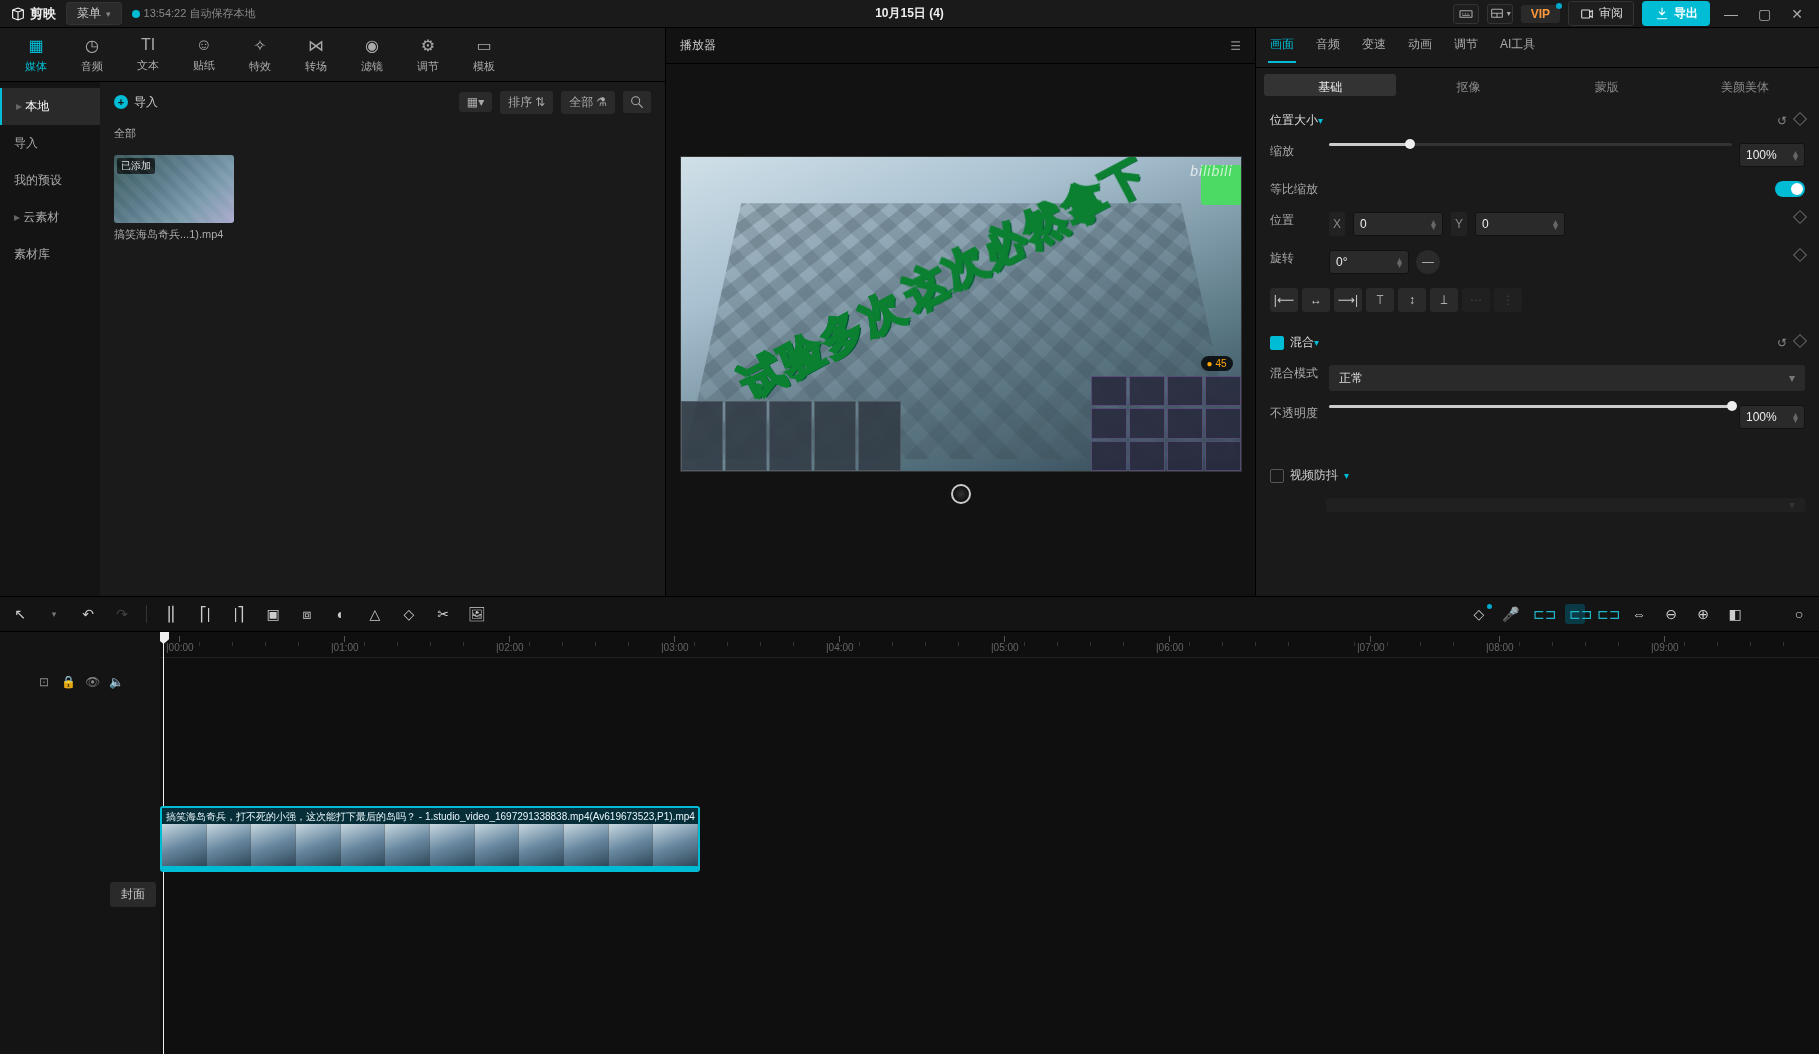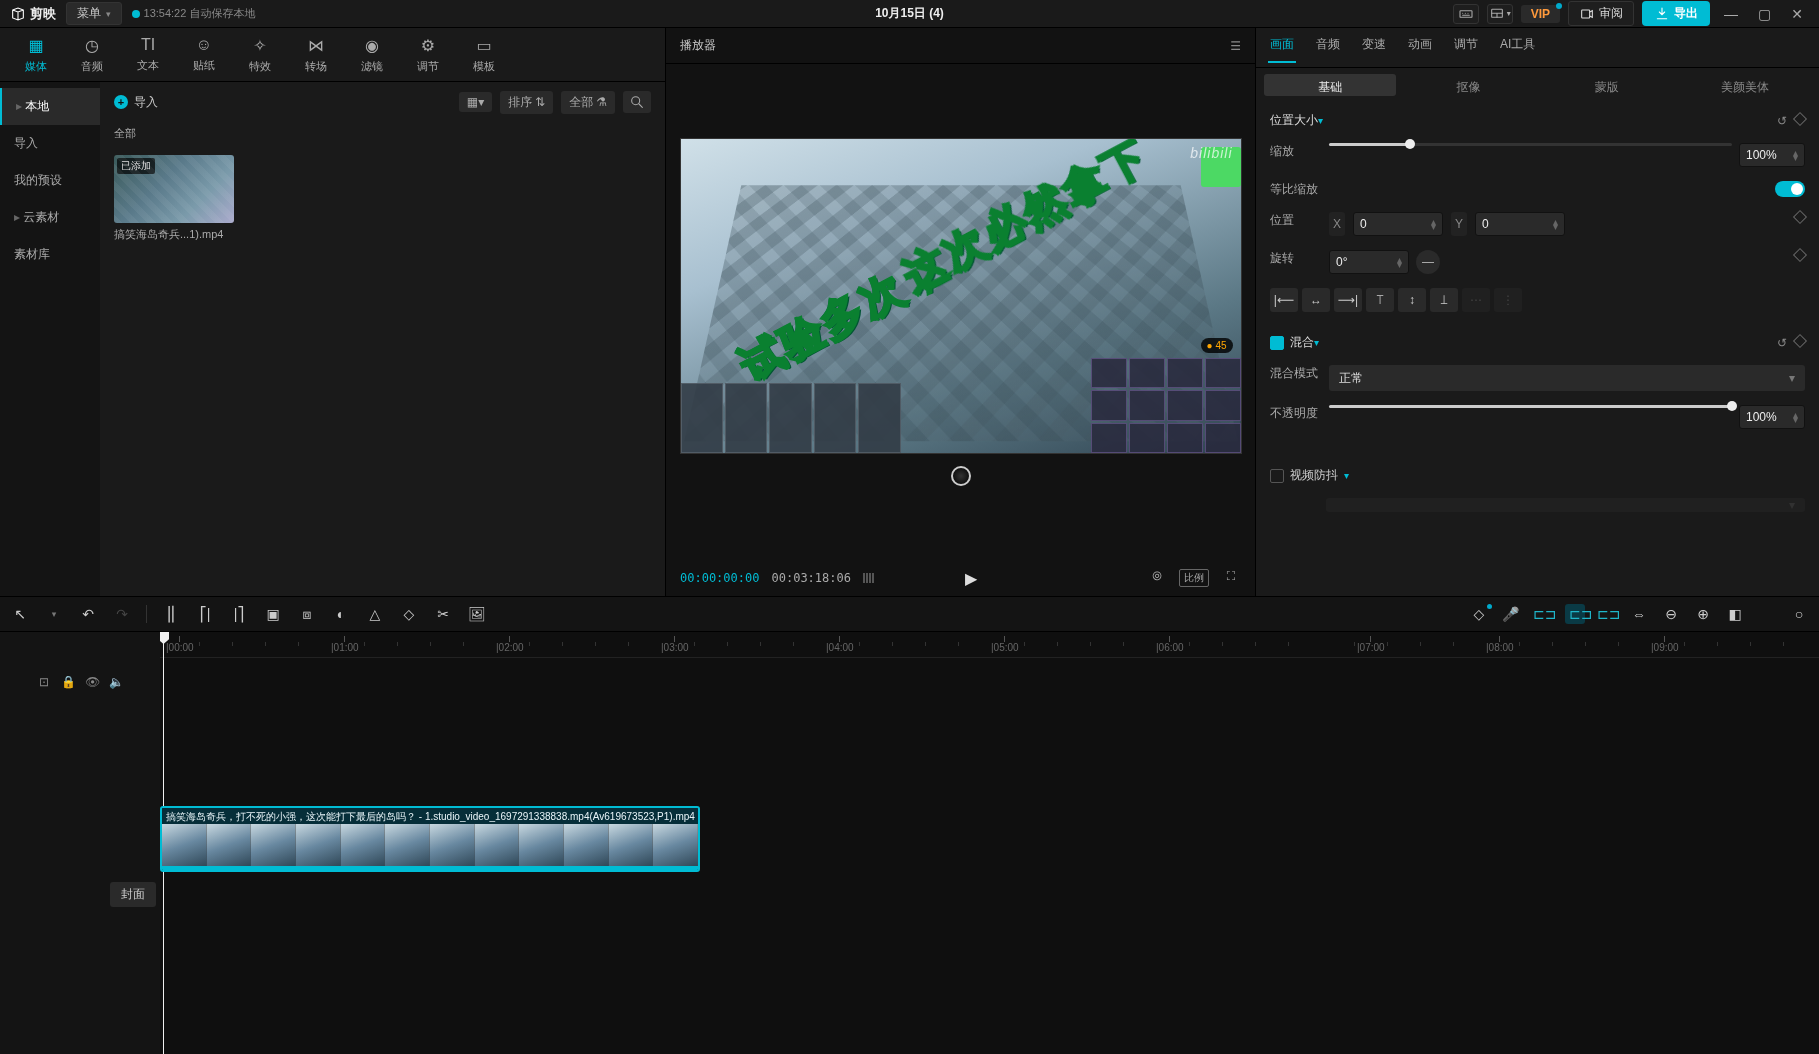--- a/index.html
+++ b/index.html
@@ -301,36 +301,20 @@
             <div class="vc-bot"></div>
             <div class="vc-bot"></div>
             <div class="vc-bot"></div>
             <div class="vc-bot"></div>
             <div class="vc-bot"></div>
           </div>
         <div class="overlay-text ov1">试验多次，</div>
         <div class="overlay-text ov2">这次必然拿下</div>
       </div>
       <div class="canvas-knob"></div>
-    </div>
-    <div class="preview-ctrl">
-      <span class="time-cur">00:00:00:00</span>
-      <span class="time-dur">00:03:18:06</span>
-      <div class="time-bars">
-          <div class="tb"></div>
-          <div class="tb"></div>
-          <div class="tb"></div>
-          <div class="tb"></div>
-        </div>
-      <div class="play-btn">▶</div>
-      <div class="pv-right">
-        <div class="pv-ic">⦾</div>
-        <div class="ratio-box">比例</div>
-        <div class="pv-ic">⛶</div>
-      </div>
     </div>
   </div>
 
   <div class="right-pane">
     <div class="insp-tabs">
       <div class="insp-tab active">画面</div>
       <div class="insp-tab">音频</div>
       <div class="insp-tab">变速</div>
       <div class="insp-tab">动画</div>
       <div class="insp-tab">调节</div>

